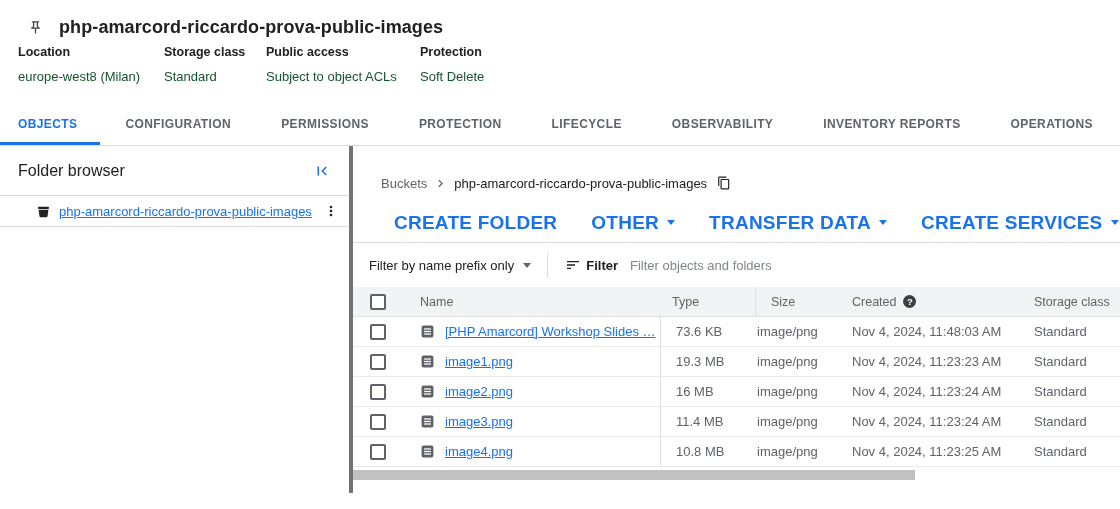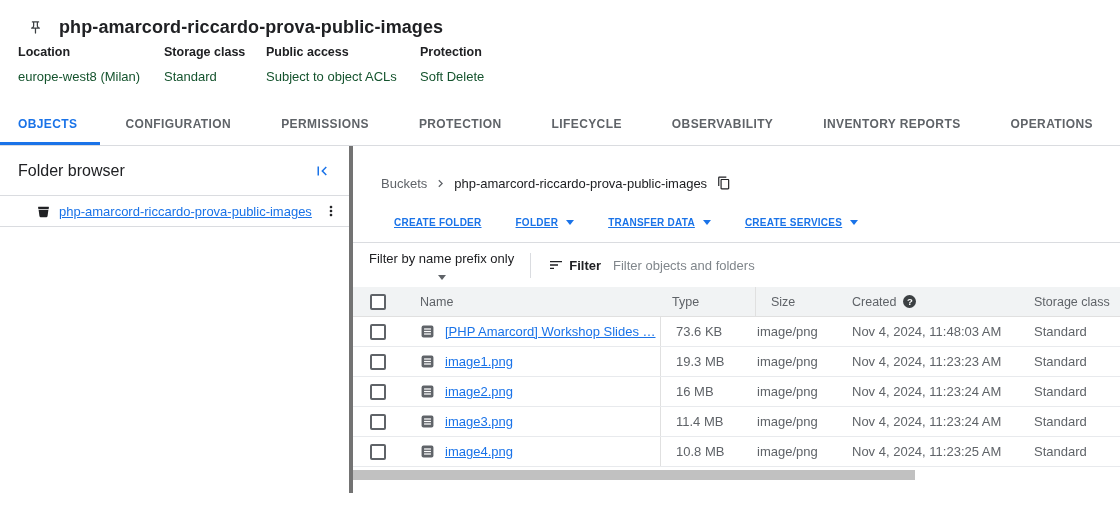--- a/index.html
+++ b/index.html
@@ -44,28 +44,28 @@
   .breadcrumb { display:flex; align-items:center; gap:6px; padding-left:28px;
     margin-top:27px; height:20px; font-size:13px; }
   .crumb-root { color:#5f6368; cursor:pointer; }
   .crumb-sep { display:inline-flex; width:15px; height:15px; }
   .crumb-current { color:#202124; }
   .copy-btn { display:inline-flex; width:14px; height:14px; margin-left:4px; cursor:pointer; }
 
   .toolbar { display:flex; align-items:center; margin-top:10px; height:40px;
     padding-left:29px; gap:10px; border-bottom:1px solid #dadce0; }
   .tb-btn { display:flex; align-items:center; gap:8px; padding:0 12px; height:36px;
-    color:#1a73e8; font-size:10px; font-weight:600; letter-spacing:0.25px; cursor:pointer;
-    border-radius:4px; white-space:nowrap;text-decoration:underline; }
+    color:#1a73e8; font-size:19px; font-weight:600; letter-spacing:0.25px; cursor:pointer;
+    border-radius:4px; white-space:nowrap; }
   .caret { width:0; height:0; border-left:4.5px solid transparent;
     border-right:4.5px solid transparent; border-top:5px solid currentColor; }
 
   .filter-row { display:flex; align-items:center; height:44px; padding-left:16px; }
   .prefix-dd { display:flex; align-items:center; gap:9px; font-size:13px; color:#202124;
-    cursor:pointer;flex-direction:column; }
+    cursor:pointer; }
   .prefix-dd .caret { border-top-color:#5f6368; }
   .v-div { width:1px; height:25px; background:#dadce0; margin:0 17px 0 16px; }
   .filter-icon { width:16px; height:16px; display:inline-flex; }
   .filter-label { font-size:13px; font-weight:700; margin-left:5px; color:#202124; }
   .filter-input { border:none; outline:none; font-size:13px; margin-left:12px; flex:1;
     color:#202124; font-family:"Liberation Sans", sans-serif; }
   .filter-input::placeholder { color:#80868b; }
 
   
   .table { width:100%; }
@@ -194,21 +194,21 @@
             <path d="M16 1H4c-1.1 0-2 .9-2 2v14h2V3h12V1zm3 4H8c-1.1 0-2 .9-2 2v14c0 1.1.9 2 2 2h11c1.1 0 2-.9 2-2V7c0-1.1-.9-2-2-2zm0 16H8V7h11v14z"></path>
           </svg>
       </span>
     </div>
 
     <div class="toolbar">
         <div class="tb-btn">
     <span>CREATE FOLDER</span>
   </div>
         <div class="tb-btn">
-    <span>FOLDER</span>
+    <span>OTHER</span>
   <span class="caret"></span>
         </div>
         <div class="tb-btn">
     <span>TRANSFER DATA</span>
   <span class="caret"></span>
         </div>
         <div class="tb-btn">
     <span>CREATE SERVICES</span>
   <span class="caret"></span>
         </div>

